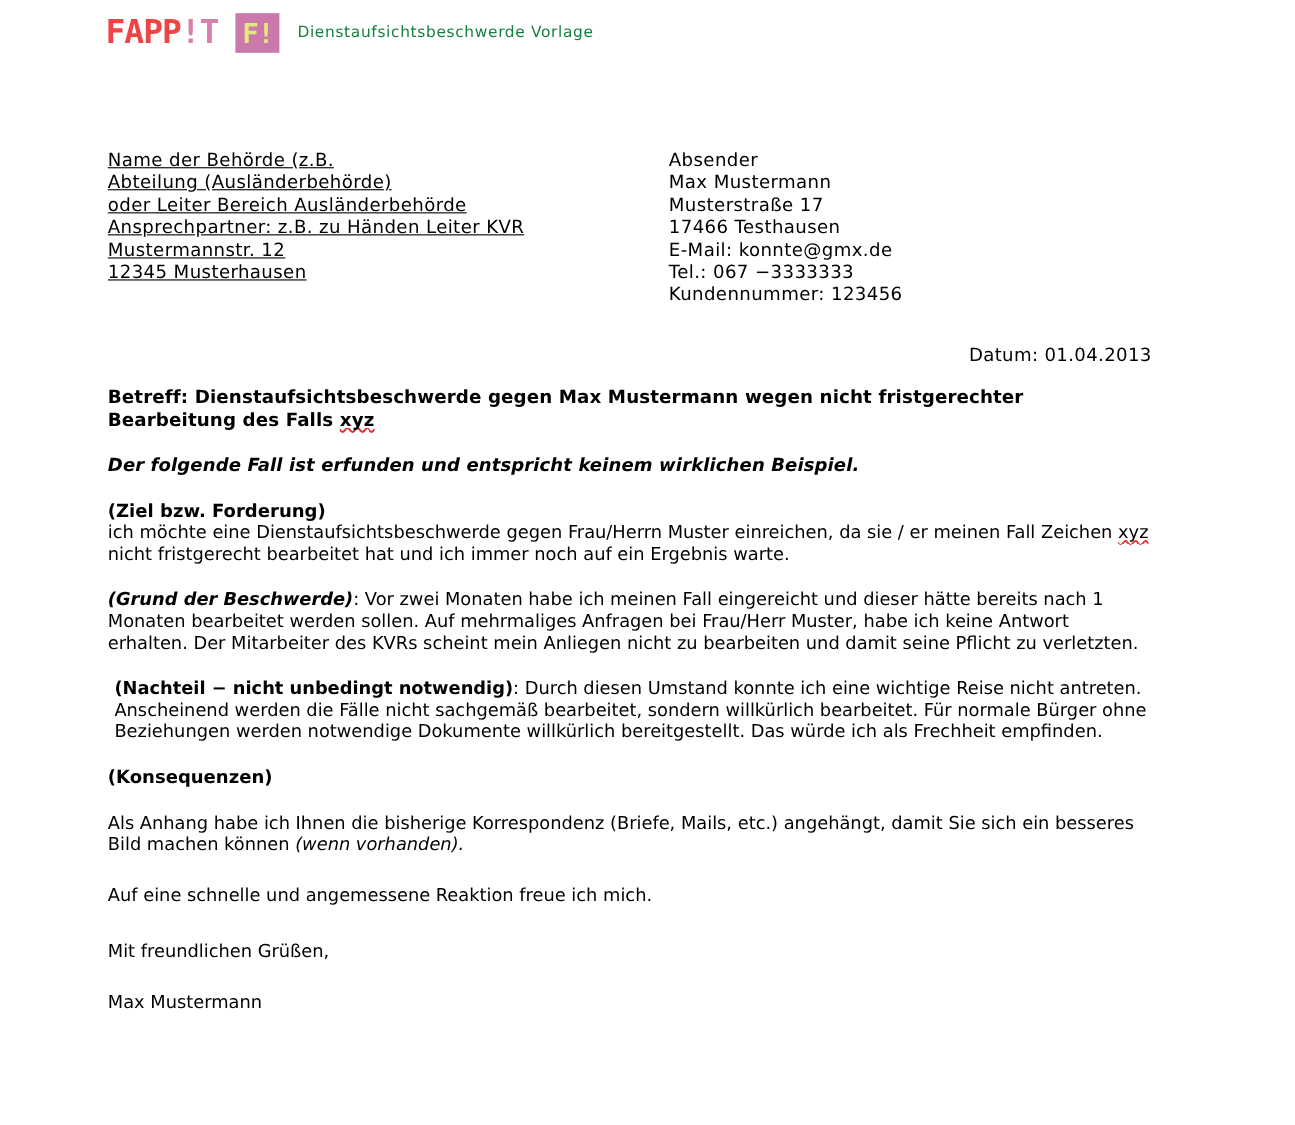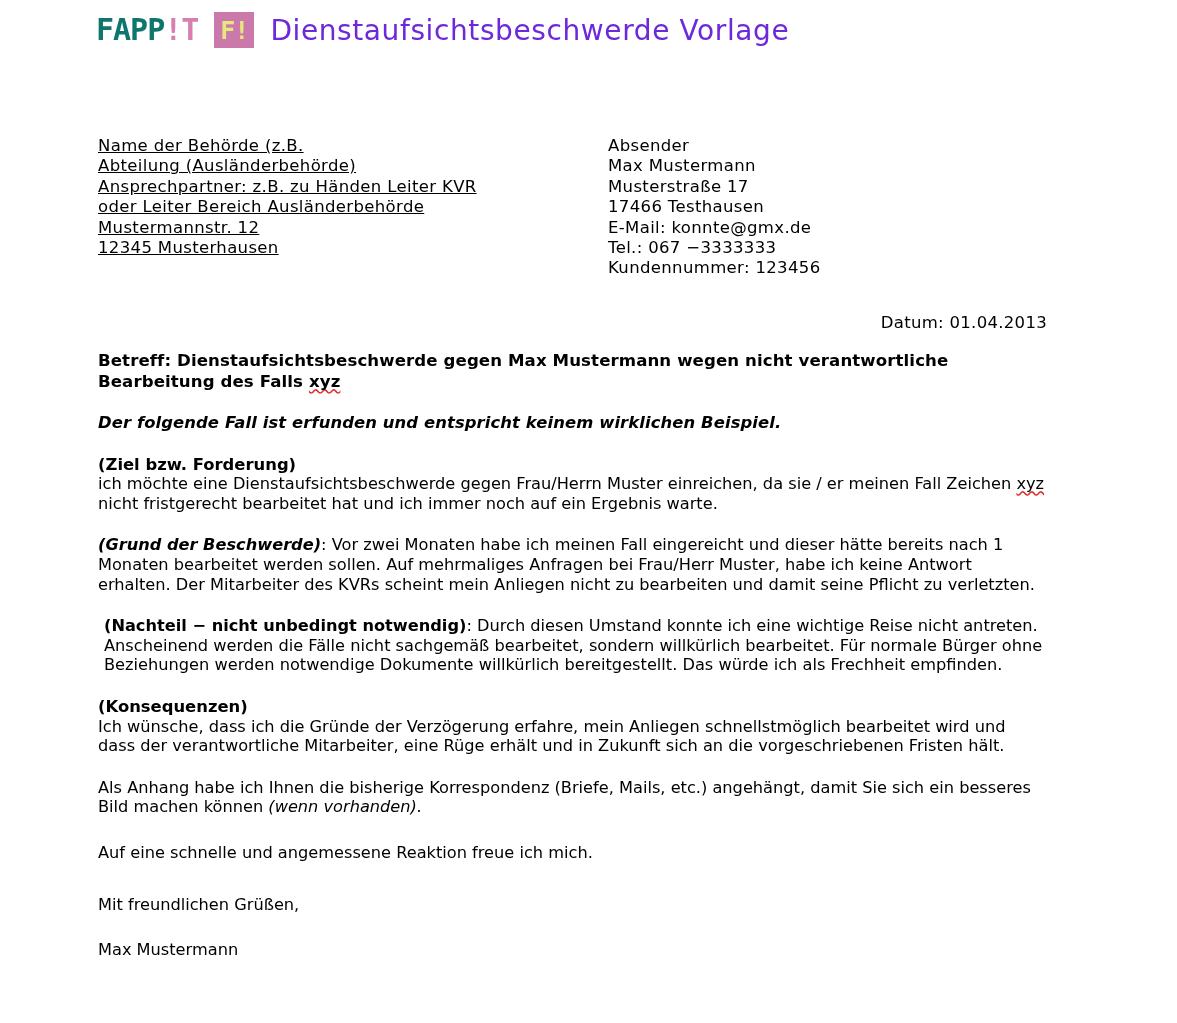--- a/index.html
+++ b/index.html
@@ -26,41 +26,41 @@
     height: 44px;
   }
   .logo-wordmark {
     font-family: "DejaVu Sans Mono", monospace;
     font-size: 30px;
     font-weight: bold;
     letter-spacing: -1px;
     line-height: 1;
     white-space: nowrap;
   }
-  .logo-fapp { color: #0f766e; }
+  .logo-fapp { color: #ef4444; }
   .logo-bang { color: #d77fae; }
   .logo-badge {
     width: 40px;
     height: 36px;
     background: #cb78aa;
     margin-left: 16px;
     display: flex;
     align-items: center;
     justify-content: center;
     font-family: "DejaVu Sans Mono", monospace;
     font-size: 25px;
     font-weight: bold;
     color: #e4e87e;
     line-height: 1;
     letter-spacing: -1px;
   }
   .header-title {
     margin-left: 16px;
-    font-size: 28px;
-    color: #6d28d9;
+    font-size: 14px;
+    color: #15803d;
     letter-spacing: 0.6px;
     white-space: nowrap;
   }
 
   
   .addresses {
     position: absolute;
     left: 98px;
     top: 136px;
     width: 960px;
@@ -142,56 +142,55 @@
 <div class="header">
   <span class="logo-wordmark"><span class="logo-fapp">FAPP</span><span class="logo-bang">!T</span></span>
   <span class="logo-badge">F!</span>
   <span class="header-title">Dienstaufsichtsbeschwerde Vorlage</span>
 </div>
 
 <div class="addresses">
   <div class="addr-col addr-recipient">
     <span class="addr-line">Name der Behörde (z.B.</span>
     <span class="addr-line">Abteilung (Ausländerbehörde)</span>
+    <span class="addr-line">oder Leiter Bereich Ausländerbehörde</span>
     <span class="addr-line">Ansprechpartner: z.B. zu Händen Leiter KVR</span>
-    <span class="addr-line">oder Leiter Bereich Ausländerbehörde</span>
     <span class="addr-line">Mustermannstr. 12</span>
     <span class="addr-line">12345 Musterhausen</span>
   </div><div class="addr-col addr-sender">
     <span class="addr-line">Absender</span>
     <span class="addr-line">Max Mustermann</span>
     <span class="addr-line">Musterstraße 17</span>
     <span class="addr-line">17466 Testhausen</span>
     <span class="addr-line">E-Mail: konnte@gmx.de</span>
     <span class="addr-line">Tel.: 067 −3333333</span>
     <span class="addr-line">Kundennummer: 123456</span>
   </div>
 </div>
 
 <div class="date-line">Datum: 01.04.2013</div>
 
 <div class="letter">
 
-  <div class="subject"><span>Betreff: Dienstaufsichtsbeschwerde gegen Max Mustermann wegen nicht verantwortliche Bearbeitung des Falls </span><span class="spell">xyz</span></div>
+  <div class="subject"><span>Betreff: Dienstaufsichtsbeschwerde gegen Max Mustermann wegen nicht fristgerechter Bearbeitung des Falls </span><span class="spell">xyz</span></div>
 
   <div class="disclaimer">Der folgende Fall ist erfunden und entspricht keinem wirklichen Beispiel.</div>
 
 
   <div class="sec">
     <span class="sec-head">(Ziel bzw. Forderung)</span>
     <span class="sec-body"><span>ich möchte eine Dienstaufsichtsbeschwerde gegen Frau/Herrn Muster einreichen, da sie / er meinen Fall Zeichen </span><span class="spell">xyz</span><span> nicht fristgerecht bearbeitet hat und ich immer noch auf ein Ergebnis warte.</span></span>
   </div>
 
   <div class="sec"><span class="lead-bolditalic">(Grund der Beschwerde)</span><span>: Vor zwei Monaten habe ich meinen Fall eingereicht und dieser hätte bereits nach 1 Monaten bearbeitet werden sollen. Auf mehrmaliges Anfragen bei Frau/Herr Muster, habe ich keine Antwort erhalten. Der Mitarbeiter des KVRs scheint mein Anliegen nicht zu bearbeiten und damit seine Pflicht zu verletzten.</span></div>
 
   <div class="sec indent"><span class="lead-bold">(Nachteil − nicht unbedingt notwendig)</span><span>: Durch diesen Umstand konnte ich eine wichtige Reise nicht antreten. Anscheinend werden die Fälle nicht sachgemäß bearbeitet, sondern willkürlich bearbeitet. Für normale Bürger ohne Beziehungen werden notwendige Dokumente willkürlich bereitgestellt. Das würde ich als Frechheit empfinden.</span></div>
 
   <div class="sec">
     <span class="sec-head">(Konsequenzen)</span>
-    <span class="sec-body">Ich wünsche, dass ich die Gründe der Verzögerung erfahre, mein Anliegen schnellstmöglich bearbeitet wird und dass der verantwortliche Mitarbeiter, eine Rüge erhält und in Zukunft sich an die vorgeschriebenen Fristen hält.</span>
   </div>
 
   <div class="sec"><span>Als Anhang habe ich Ihnen die bisherige Korrespondenz (Briefe, Mails, etc.) angehängt, damit Sie sich ein besseres Bild machen können </span><span class="ital">(wenn vorhanden).</span></div>
 
   <div class="closing">Auf eine schnelle und angemessene Reaktion freue ich mich.</div>
 
   <div class="signoff">Mit freundlichen Grüßen,</div>
 
   <div class="signature">Max Mustermann</div>
 

